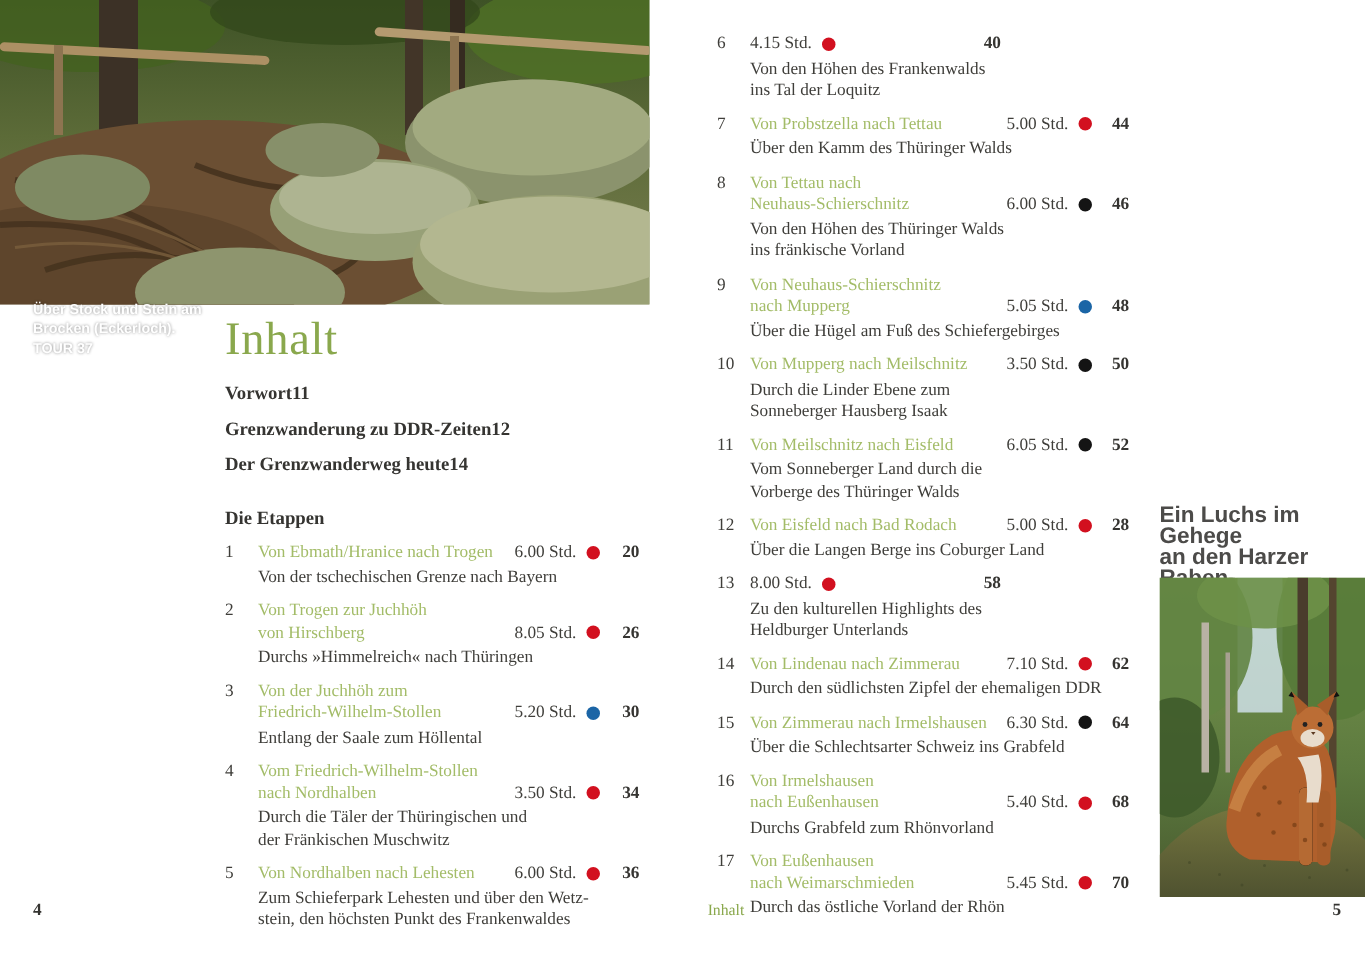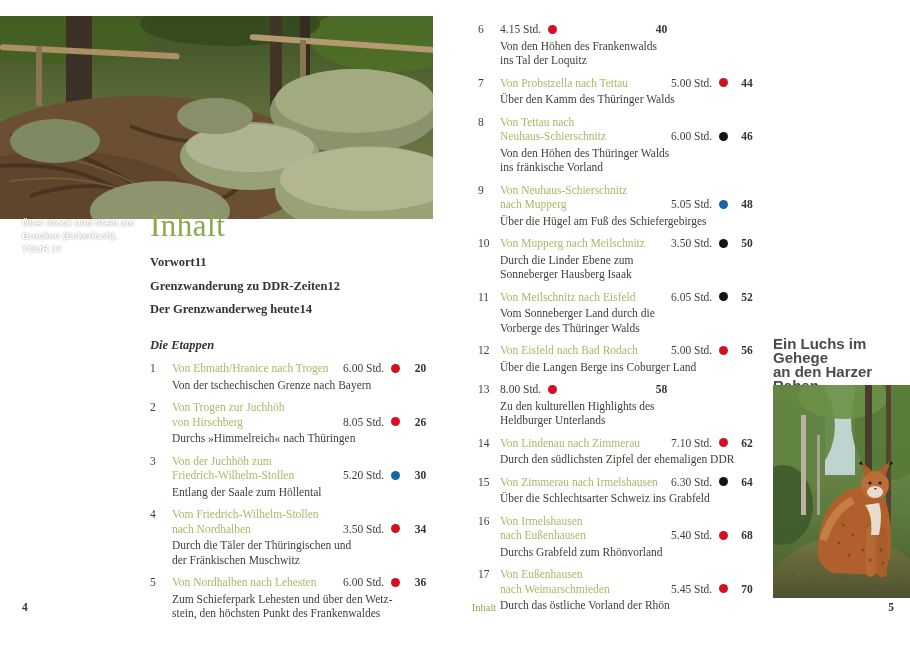--- a/index.html
+++ b/index.html
@@ -2,41 +2,41 @@
 <html><head>
 <meta charset="utf-8">
 <style>
   html,body{margin:0;padding:0;background:#e8e8e8;}
   .spread{
     position:relative; width:910px; height:648px; background:#ffffff;
     font-family:"Liberation Serif", serif; color:#3f3e3a; overflow:hidden;
     margin:0 auto;
   }
   
-  .photo-top{position:absolute; left:0; top:16px; width:433px; height:249px; overflow:hidden;}
+  .photo-top{position:absolute; left:0; top:0; width:433px; height:249px; overflow:hidden;}
   .photo-top svg{display:block;}
   .photo-caption{
     position:absolute; left:22px; bottom:10px;
     font-family:"Liberation Sans", sans-serif; font-weight:bold;
     font-size:9.5px; line-height:13px; color:#ffffff; white-space:pre-line;
     text-shadow:0 0 2px rgba(0,0,0,.45);
   }
   
   .left-col{position:absolute; left:150px; top:210px; width:283px;}
   .toc-title{
     margin:0 0 13px 0; font-weight:normal; font-size:31px; line-height:32px;
     color:#8aa84d; letter-spacing:.5px;
   }
   .front-row{
     display:flex; align-items:baseline;
     font-weight:bold; font-size:12.5px; line-height:15px; margin-bottom:8.5px;
     color:#353431;
   }
   .etappen-heading{
-    margin:21px 0 8px 0; font-size:12.5px; font-weight:bold; color:#353431;font-style:italic;
+    margin:21px 0 8px 0; font-size:12.5px; font-weight:bold; color:#353431;
   }
   
   .right-col{position:absolute; left:478px; top:22px; width:280px;}
   
   .entry{display:flex; margin-bottom:8px; font-size:11.5px; line-height:14.5px;}
   .e-num{width:22px; flex:none; color:#3f3e3a;}
   .e-main{flex:1; min-width:0;}
   .e-head{display:flex; align-items:flex-end;}
   .e-title{width:171px; flex:none; color:#a3bc68; white-space:pre-line;}
   .e-time{width:48px; flex:none; white-space:nowrap; color:#3f3e3a;}
@@ -308,21 +308,21 @@
   </div>
       <div class="entry">
     <div class="e-num">12</div>
     <div class="e-main">
       <div class="e-head">
         <div class="e-title">Von Eisfeld nach Bad Rodach</div>
         <div class="e-time">5.00 Std.</div>
         <div class="e-dotwrap">
           <span class="e-dot" style="background: rgb(210, 16, 31);"></span>
         </div>
-        <div class="e-page">56</div>
+        <div class="e-page">28</div>
       </div>
       <div class="e-sub">Über die Langen Berge ins Coburger Land</div>
     </div>
   </div>
       <div class="entry">
     <div class="e-num">13</div>
     <div class="e-main">
       <div class="e-head">
         <div class="e-time">8.00 Std.</div>
         <div class="e-dotwrap">

